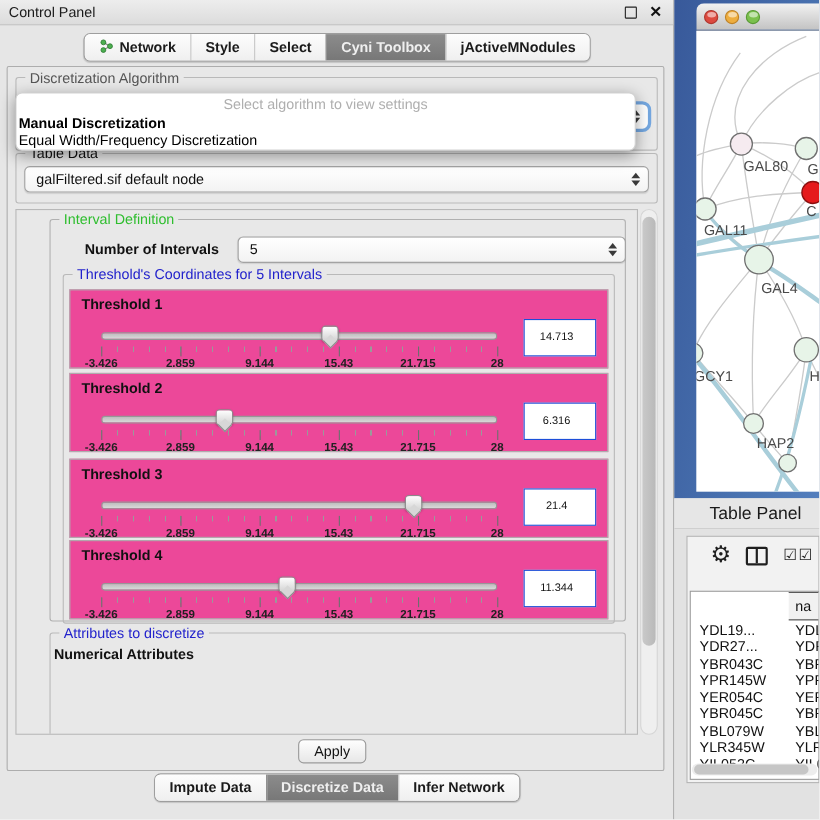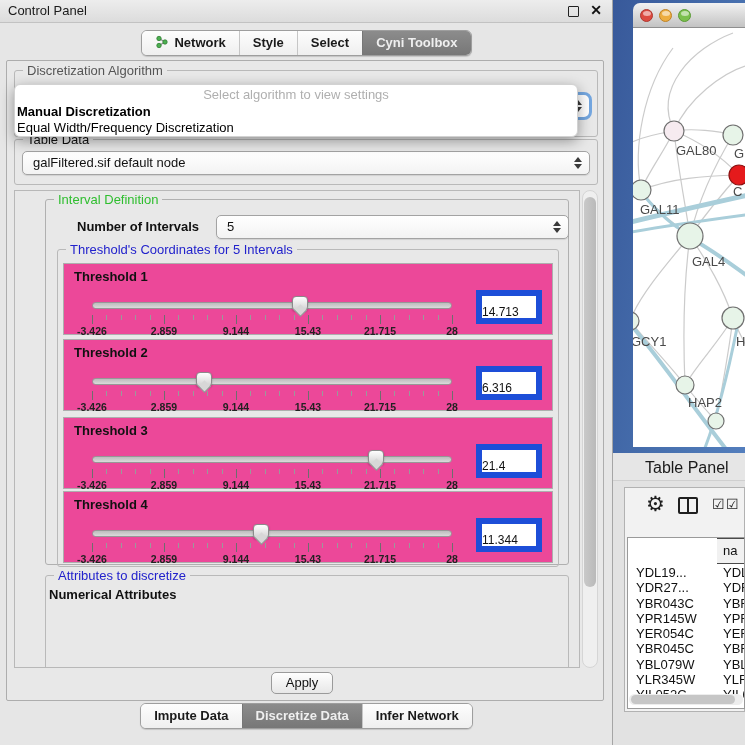--- a/index.html
+++ b/index.html
@@ -56,21 +56,21 @@
   .thr-panel .lbl{position:absolute;left:10px;top:5px;font-weight:700;font-size:13px;}
   .slider{position:absolute;left:28px;top:38px;width:360px;height:30px;}
   .track{position:absolute;left:0;top:0;width:100%;height:7px;border:1px solid #979797;border-radius:4px;background:linear-gradient(#BDBDBD,#DADADA);box-sizing:border-box;}
   .sthumb{position:absolute;top:-6px;width:16px;height:15px;background:linear-gradient(#FEFEFE,#D2D2D2);border:1px solid #8B8B8B;border-radius:4px;box-sizing:border-box;box-shadow:0 1px 2px rgba(0,0,0,.25);}
   .sthumb::after{content:'';position:absolute;left:3px;bottom:-5px;width:8px;height:8px;background:#D7D7D7;border-right:1px solid #8B8B8B;border-bottom:1px solid #8B8B8B;transform:rotate(45deg);}
   .minor-ticks{position:absolute;left:0;top:13px;width:100%;height:5px;background:repeating-linear-gradient(to right,#9A9A9A 0 1px,transparent 1px 4%);}
   .major-ticks{position:absolute;left:0;top:13px;width:100%;height:9px;}
   .major-ticks i{position:absolute;top:0;width:1px;height:9px;background:#6E6E6E;}
   .scale-labels{position:absolute;left:0;top:23px;width:100%;height:12px;}
   .scale-labels span{position:absolute;transform:translateX(-50%);font-size:10.5px;font-weight:700;color:#222;white-space:nowrap;}
-  .thr-value{position:absolute;right:10px;top:26px;width:66px;height:34px;background:#FFF;border:6px solid #1d4ed8;box-sizing:border-box;font-size:12px;line-height:32px;text-align:left;padding-right:6px;}
+  .thr-value{position:absolute;right:10px;top:26px;width:66px;height:34px;background:#FFF;border:1px solid #1d4ed8;box-sizing:border-box;font-size:10px;line-height:32px;text-align:center;padding-right:6px;}
 
   
   #attr-list{position:absolute;left:36px;top:420px;width:462px;height:70px;background:#FFF;border:1px solid #ABABAB;box-sizing:border-box;}
   #attr-list .item{padding:1px 0 1px 16px;font-size:13px;line-height:17px;}
   #attr-scroll{position:absolute;right:1px;top:1px;width:14px;height:66px;background:#EFEFEF;}
   #attr-scroll .thumb{position:absolute;left:2px;top:2px;width:10px;height:42px;background:#B9B9B9;border-radius:5px;}
 
   #apply-btn{position:absolute;left:271px;top:672px;width:62px;height:22px;background:linear-gradient(#FEFEFE,#E7E7E7);border:1px solid #9A9A9A;border-radius:5px;box-sizing:border-box;text-align:center;line-height:20px;font-size:13px;}
 
   
@@ -133,20 +133,23 @@
             <span>Network</span>
           </div>
           <div class="tab">
             <span>Style</span>
           </div>
           <div class="tab">
             <span>Select</span>
           </div>
           <div class="tab active">
             <span>Cyni Toolbox</span>
+          </div>
+          <div class="tab">
+            <span>jActiveMNodules</span>
           </div>
         </div>
     </div>
 
     <div id="content-panel"></div>
 
     <div class="fieldset" style="left:14px;top:70px;width:584px;height:67px;">
       <span class="legend dim">Discretization Algorithm</span>
     </div>
     <div id="focus-ring">

